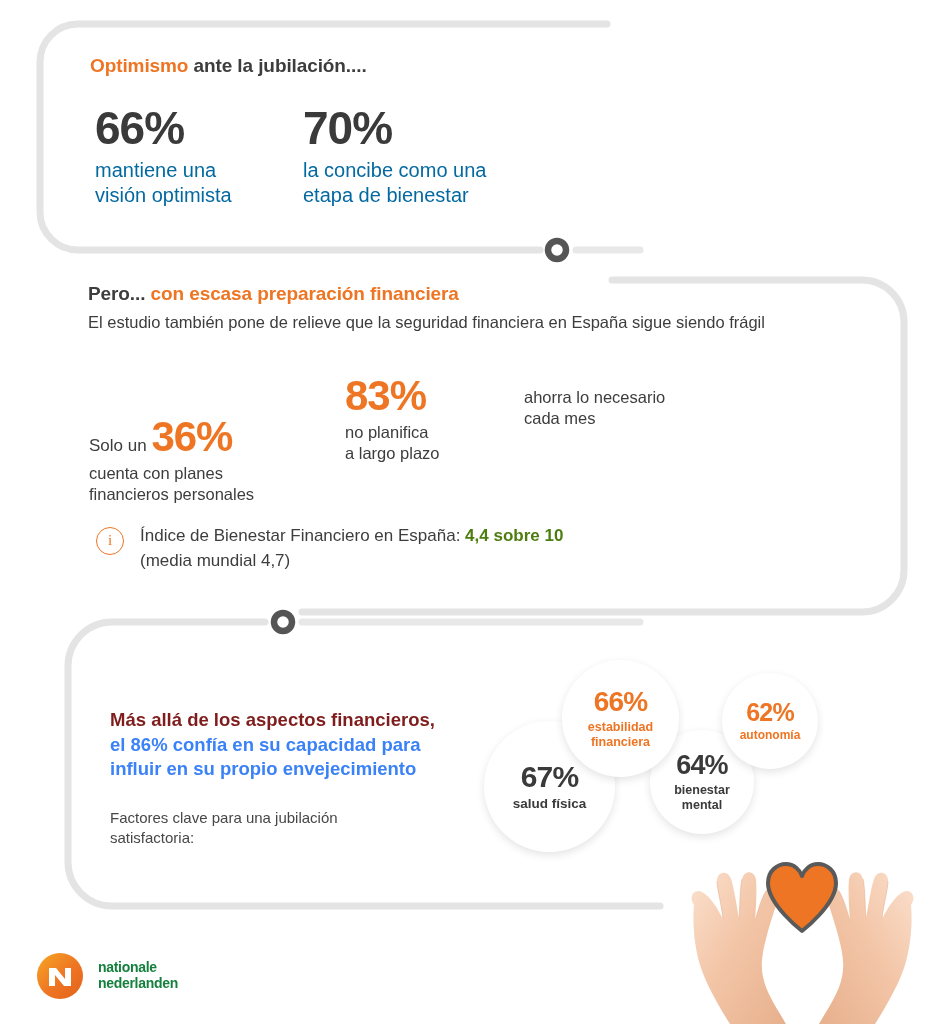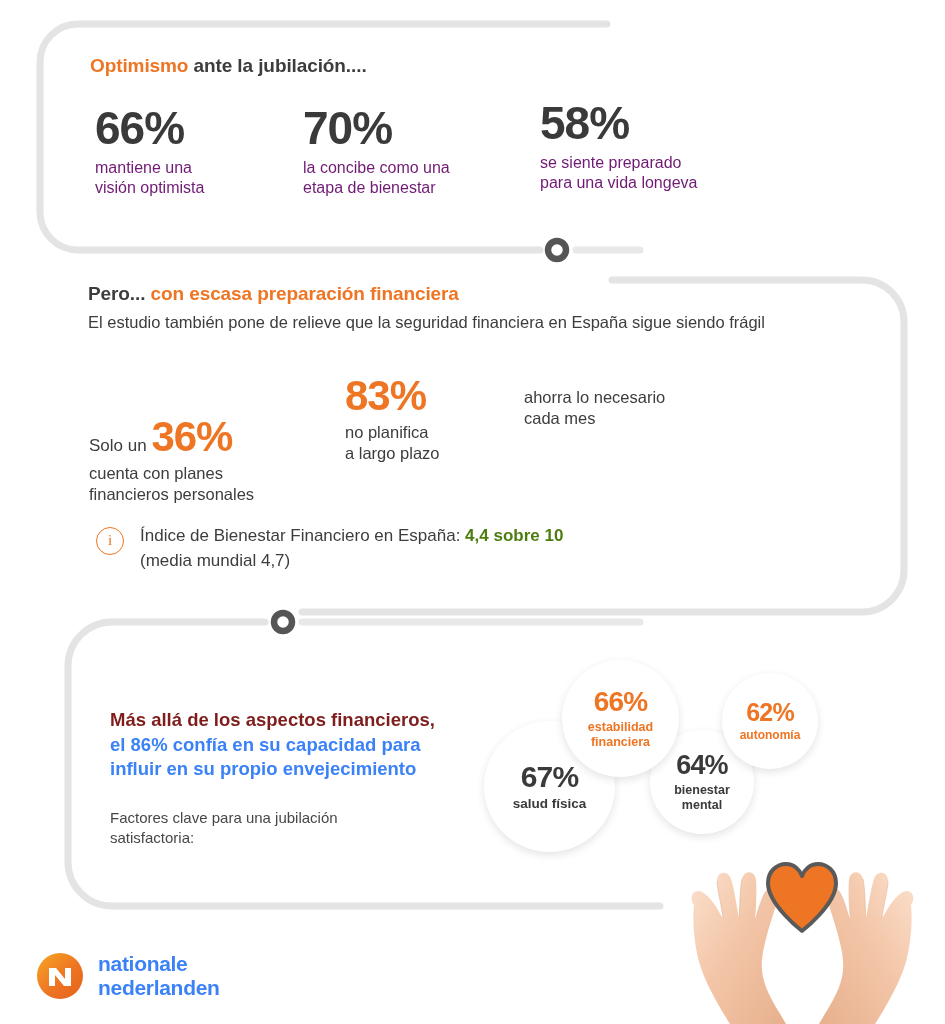--- a/index.html
+++ b/index.html
@@ -53,22 +53,22 @@
   
   .stat-dark { position: absolute; }
   .stat-dark .num {
     font-size: 46px;
     font-weight: bold;
     color: #3a3a3a;
     line-height: 1;
     letter-spacing: -1px;
   }
   .stat-dark .cap {
-    font-size: 16px;
-    color: #701a75;
+    font-size: 20px;
+    color: #0369a1;
     line-height: 1.25;
     margin-top: 7px;
     white-space: pre-line;
   }
 
   
   .stat-orange { position: absolute; }
   .stat-orange .line1 {
     line-height: 1;
     white-space: nowrap;
@@ -167,23 +167,23 @@
   
   .logo {
     position: absolute;
     left: 36px;
     top: 952px;
     display: flex;
     align-items: center;
   }
   .logo-text {
     margin-left: 14px;
-    font-size: 21px;
-    font-weight: bold;
-    color: #3b82f6;
+    font-size: 14px;
+    font-weight: bold;
+    color: #15803d;
     line-height: 1.12;
     white-space: pre-line;
     letter-spacing: -0.3px;
   }
 
   
   .hands {
     position: absolute;
     left: 660px;
     top: 845px;
@@ -221,25 +221,20 @@
     <div class="cap">mantiene una
 visión optimista</div>
   </div>
 
   <div class="stat-dark" style="left:303px; top:105px;">
     <div class="num">70%</div>
     <div class="cap">la concibe como una
 etapa de bienestar</div>
   </div>
 
-  <div class="stat-dark" style="left:540px; top:100px;">
-    <div class="num">58%</div>
-    <div class="cap">se siente preparado
-para una vida longeva</div>
-  </div>
 
   <div class="kicker" style="left:88px; top:283px;">
     <span class="dk">Pero... </span><span class="hl">con escasa preparación financiera</span>
   </div>
 
   <div class="subline" style="left:88px; top:313px;">El estudio también pone de relieve que la seguridad financiera en España sigue siendo frágil</div>
 
   <div class="stat-orange" style="left:89px; top:382px;margin-top:34px;">
     <div class="line1">
       <span class="pre">Solo un </span><span class="num">36%</span>

